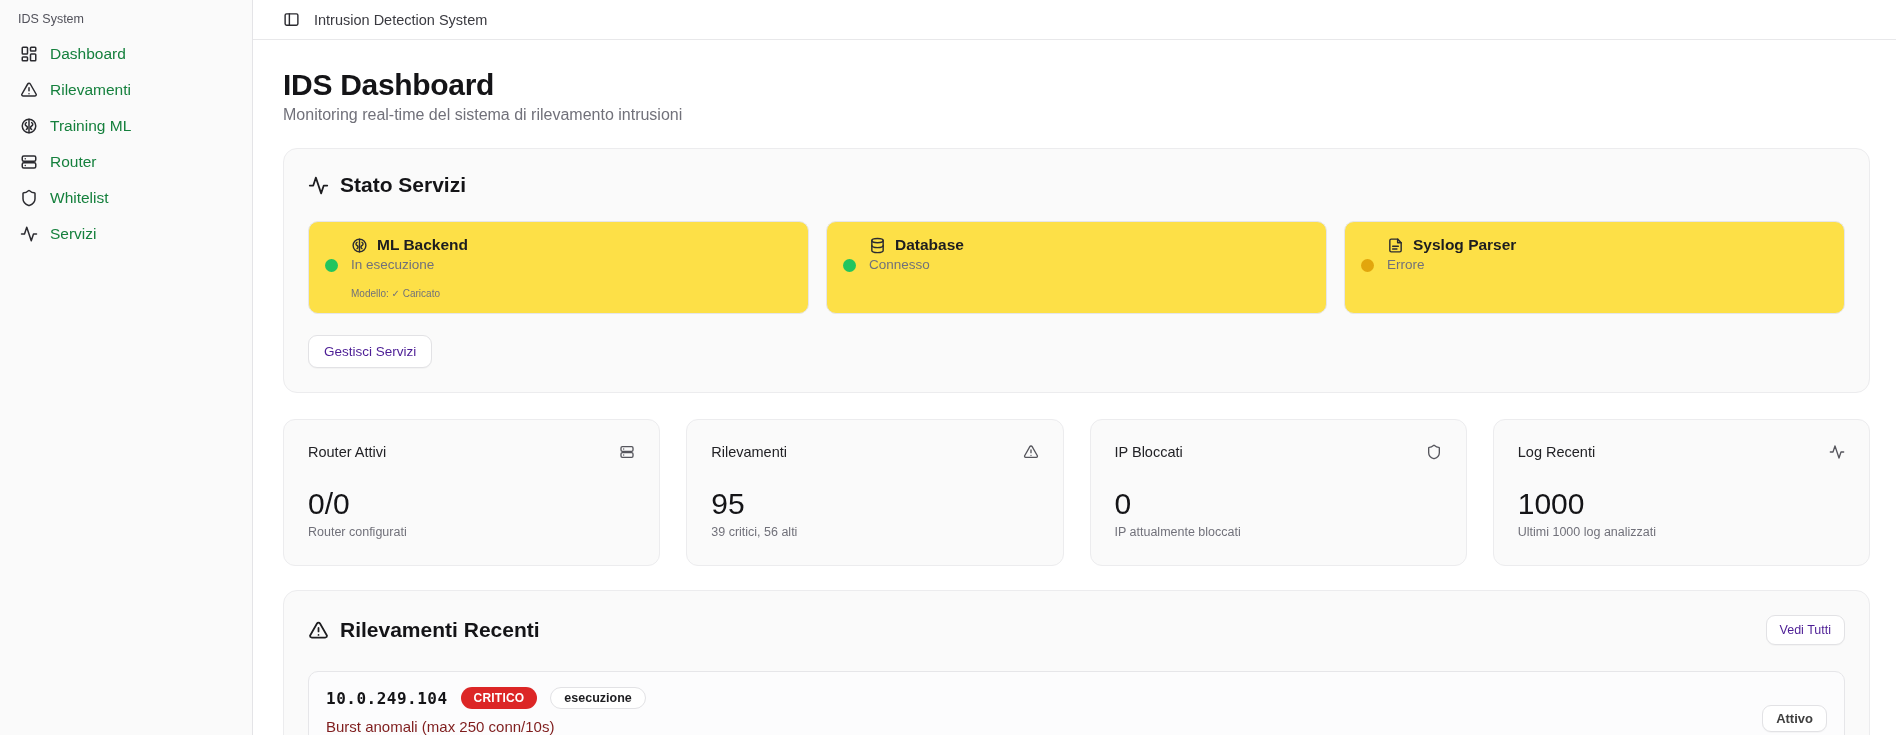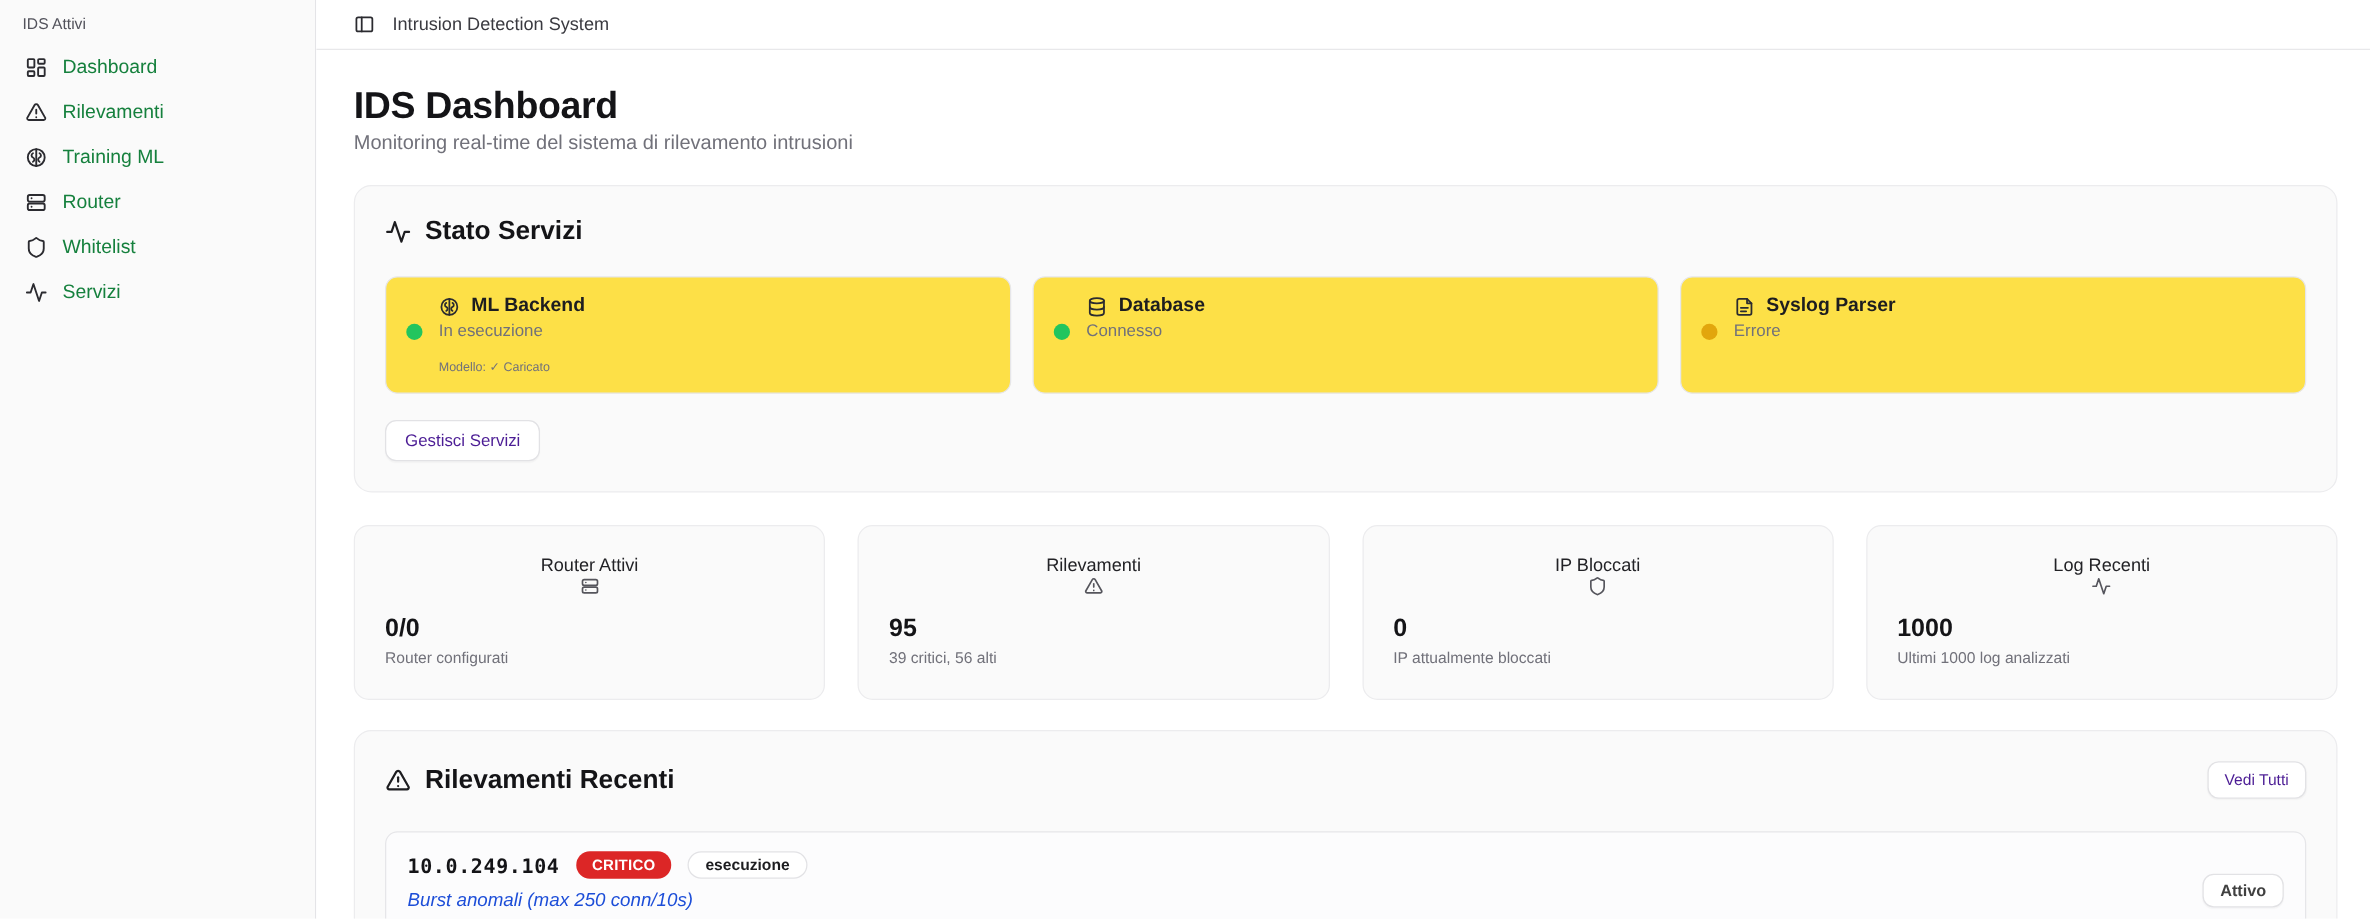--- a/index.html
+++ b/index.html
@@ -75,56 +75,56 @@
     font-family: "Liberation Sans", sans-serif;
   }
   .manage-btn { margin-top: 21px; }
 
   
   .stats-grid { display: grid; grid-template-columns: repeat(4, 1fr); gap: 26px; margin-top: 26px; }
   .stat-card {
     background: #fafafa; border: 1px solid #ececee; border-radius: 12px;
     padding: 24px 24px 26px 24px;
   }
-  .stat-head { display: flex; align-items: center; justify-content: space-between; flex-direction: column; }
+  .stat-head { display: flex; align-items: flex-end; justify-content: space-between; }
   .stat-title { font-size: 14.5px; font-weight: 500; color: #222226; }
   .stat-head .icn { color: #55555c; }
-  .stat-value { font-size: 20px; font-weight: 700; color: #141417; margin-top: 15px; }
+  .stat-value { font-size: 30px; font-weight: 400; color: #141417; margin-top: 27px; }
   .stat-sub { font-size: 12.5px; color: #71717a; margin-top: 4px; }
 
   
   .detection-row {
     margin-top: 26px;
     background: #fcfcfd; border: 1px solid #e6e6e9; border-radius: 10px;
     padding: 15px 17px; display: flex; justify-content: space-between;
   }
   .det-line1 { display: flex; align-items: center; gap: 13px; }
   .det-ip { font-family: "DejaVu Sans Mono", monospace; font-weight: 700; font-size: 16px; letter-spacing: 0.5px; color: #141417; }
   .badge-severity {
     color: #fff; font-size: 12px; font-weight: 700; letter-spacing: 0.2px;
     padding: 4px 13px; border-radius: 999px;
   }
   .badge-type {
     background: #fff; border: 1px solid #e2e2e5; color: #1d1d20;
     font-size: 12.5px; font-weight: 600; padding: 3px 13px; border-radius: 999px;
   }
-  .det-desc { font-size: 15px; color: #1d4ed8; margin-top: 9px; font-style: italic; }
+  .det-desc { font-size: 15px; color: #7f1d1d; margin-top: 9px; }
   .det-meta { display: flex; gap: 26px; font-size: 13px; color: #66666e; margin-top: 7px; }
   .badge-state {
     background: #fff; border: 1px solid #e2e2e5; border-radius: 9px;
     font-size: 13px; font-weight: 600; color: #404040;
     padding: 5px 13px; height: fit-content; margin-top: 18px;
     box-shadow: 0 1px 1px rgba(0,0,0,0.03);
   }
 </style>
 </head>
 <body>
 
 <aside class="sidebar">
-  <div class="sidebar-brand">IDS Attivi</div>
+  <div class="sidebar-brand">IDS System</div>
 
   <div class="nav-item">
     <span class="icn">
       <svg width="18" height="18" viewBox="0 0 24 24" fill="none" stroke="currentColor" stroke-width="2" stroke-linecap="round" stroke-linejoin="round">
           <rect width="7" height="9" x="3" y="3" rx="1"></rect>
           <rect width="7" height="5" x="14" y="3" rx="1"></rect>
           <rect width="7" height="9" x="14" y="12" rx="1"></rect>
           <rect width="7" height="5" x="3" y="16" rx="1"></rect>
         </svg>
     </span>

